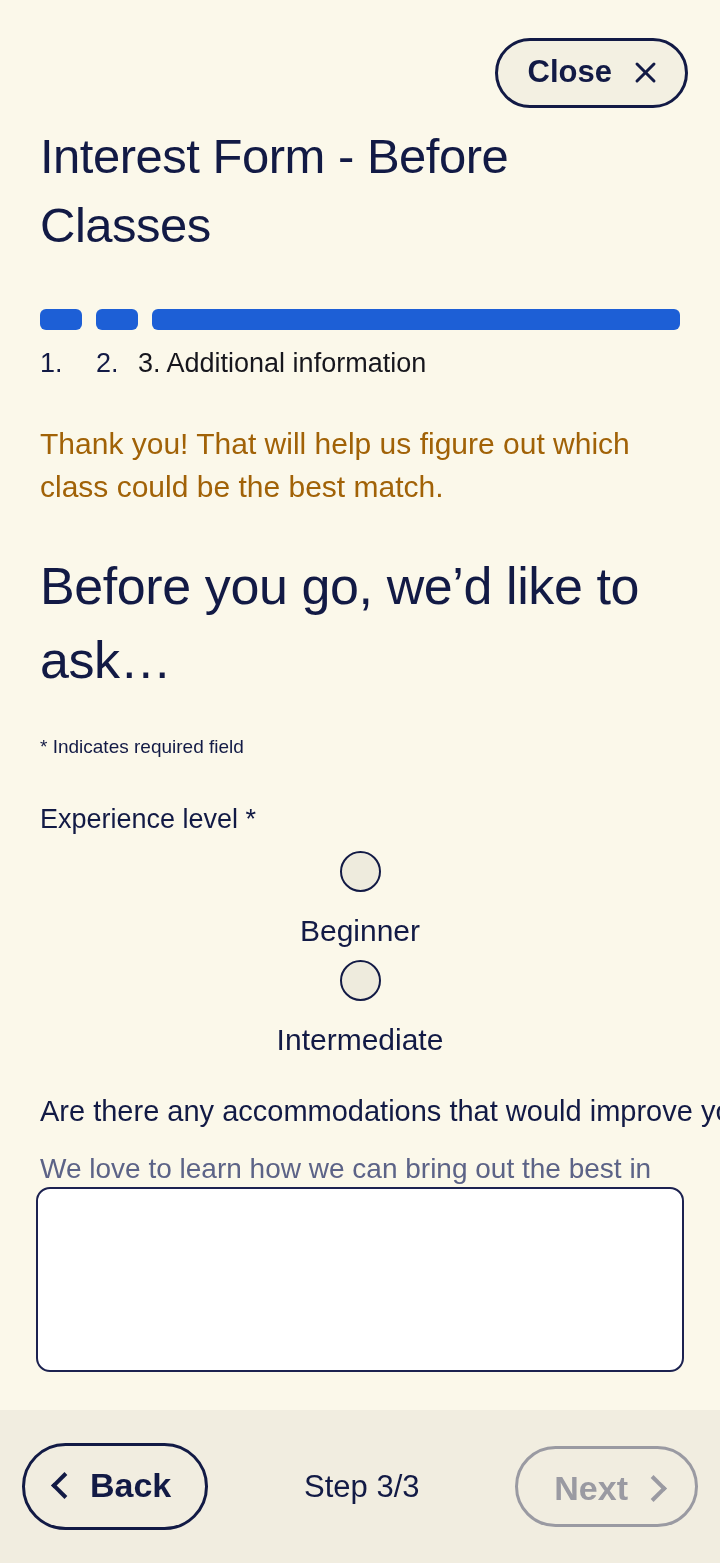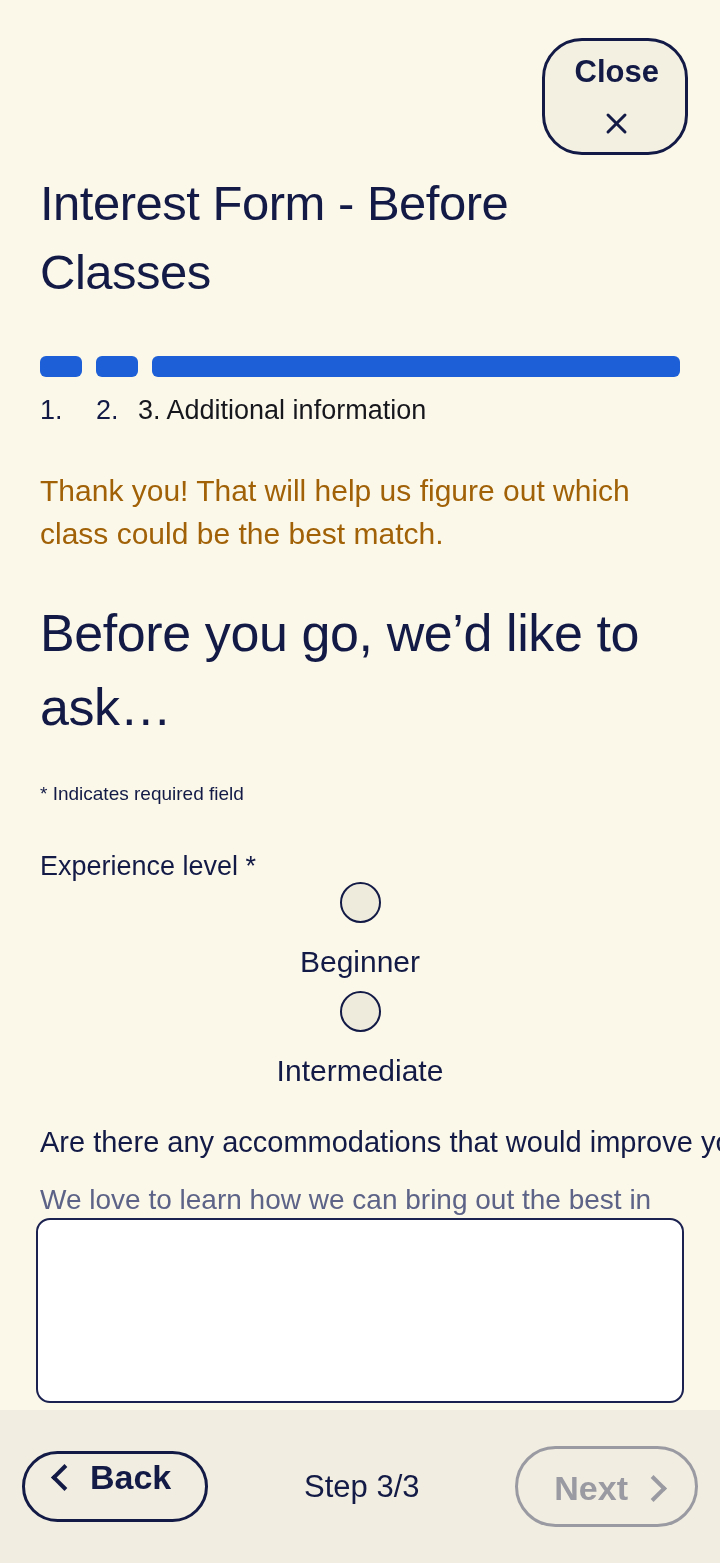--- a/index.html
+++ b/index.html
@@ -41,21 +41,20 @@
     background: #f3f0e2;
     border: 3px solid #121a45;
     border-radius: 40px;
     padding: 13px 26px 15px 30px;
     font-size: 31px;
     font-weight: bold;
     color: #121a45;
     letter-spacing: 0px;
     cursor: pointer;
     box-sizing: border-box;
-    flex-direction: column;
   }
   .close-x {
     display: inline-block;
     width: 27px;
     height: 27px;
     position: relative;
     flex: 0 0 auto;
   }
   .close-x::before, .close-x::after {
     content: "";
@@ -137,20 +136,21 @@
   }
 
   
   .field-group {
     margin-top: 46px;
     padding: 0 40px;
   }
   .field-label {
     font-size: 27px;
     color: #121a45;
+    margin-bottom: 16px;
   }
   .radio-row {
     display: flex;
     align-items: center;
     gap: 22px;
     margin-bottom: 12px;
     cursor: pointer;
     flex-direction: column;
   }
   .radio-mark {
@@ -221,21 +221,21 @@
     border-radius: 44px;
     font-size: 34px;
     font-weight: bold;
     box-sizing: border-box;
     cursor: pointer;
     background: transparent;
   }
   .back-btn {
     border: 3px solid #121a45;
     color: #121a45;
-    padding: 4px 34px 22px 30px;
+    padding: 20px 34px 22px 30px;
   }
   .next-btn {
     border: 3px solid #9a9aa2;
     color: #9a9aa2;
     padding: 20px 32px 16px 36px;
     cursor: default;
   }
   .chev {
     display: inline-block;
     width: 15px;

